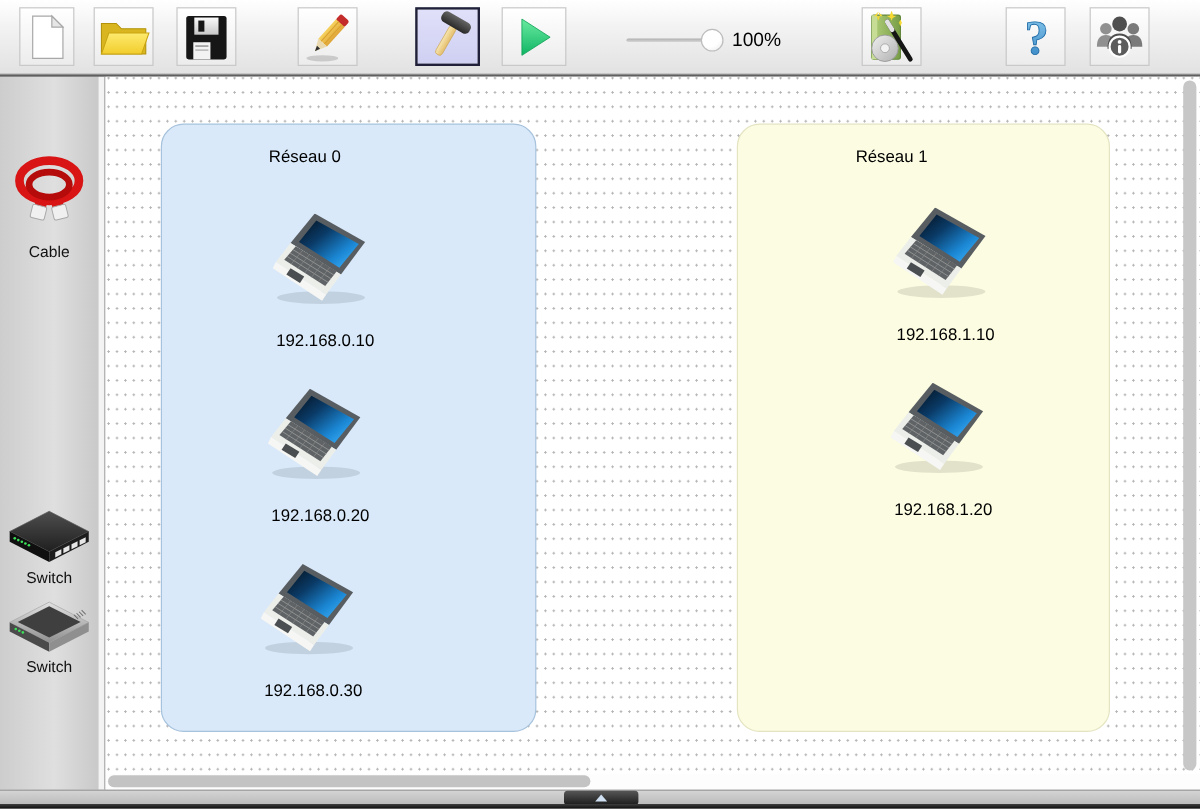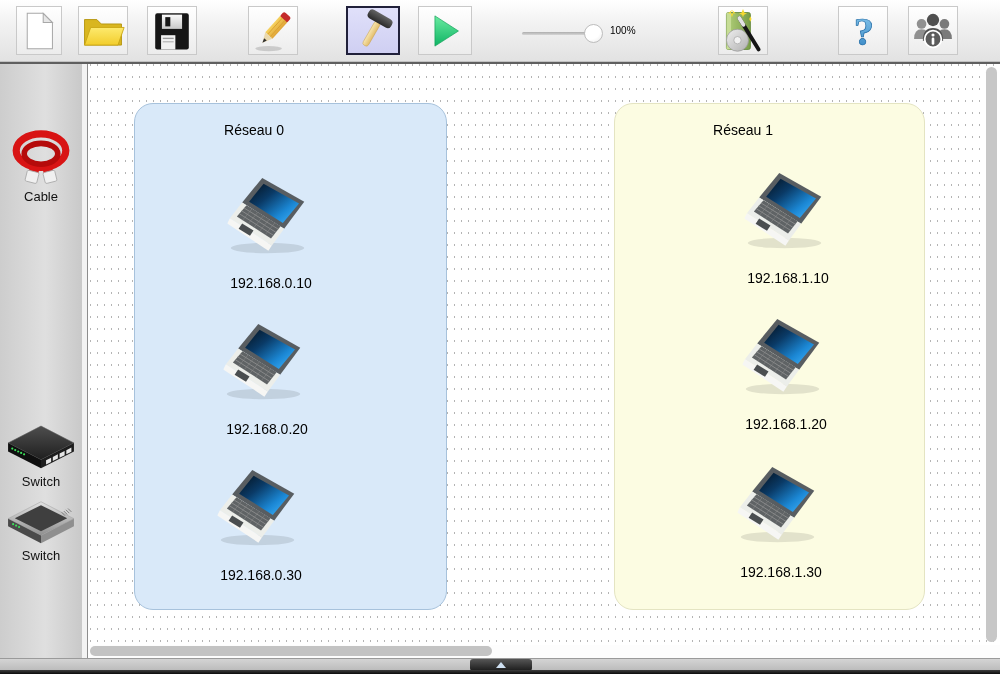--- a/index.html
+++ b/index.html
@@ -29,21 +29,21 @@
   }
   .zoom-track{
     position:absolute;left:522px;top:32px;width:72px;height:3px;
     background:linear-gradient(#adadad,#d6d6d6);border-radius:2px;
   }
   .zoom-knob{
     position:absolute;left:584px;top:24px;width:19px;height:19px;border-radius:50%;
     background:radial-gradient(circle at 35% 30%,#ffffff 55%,#e9e9e9);
     border:1px solid #bdbdbd;box-sizing:border-box;
   }
-  .zoom-label{position:absolute;left:610px;top:25px;font-size:10px;color:#000;}
+  .zoom-label{position:absolute;left:610px;top:25px;font-size:16px;color:#000;}
 
   
   .main{
     position:absolute;top:62px;left:0;width:1000px;height:596px;box-sizing:border-box;
     border-top:2px solid #5f5f5f;display:flex;
   }
   .sidebar{
     width:82px;position:relative;
     background:linear-gradient(90deg,#cdcdcd,#dfdfdf 55%,#c9c9c9);
   }
@@ -341,21 +341,21 @@
     <div class="tb-btn" style="left:908px;">
       <svg width="44" height="44" viewBox="0 0 50 50">
           <use href="#sym-people"></use>
         </svg>
     </div>
   </div>
 
   <div class="main">
 
     <div class="sidebar">
-      <div class="sb-item" style="top:64px;">
+      <div class="sb-item" style="top:64px;gap:13px;">
         <svg width="72" height="58" viewBox="0 0 90 72">
             <use href="#sym-cable"></use>
           </svg>
         <span class="sb-label">Cable</span>
       </div>
       <div class="sb-item" style="top:356px;">
         <svg width="76" height="51" viewBox="0 0 90 58">
             <use href="#sym-switch"></use>
           </svg>
         <span class="sb-label">Switch</span>
@@ -403,26 +403,20 @@
               <use href="#sym-laptop"></use>
             </svg>
           <span class="ip">192.168.1.10</span>
         </div>
         <div class="node" style="left:638px;top:255px;">
           <svg class="laptop" viewBox="0 0 100 88">
               <use href="#sym-laptop"></use>
             </svg>
           <span class="ip">192.168.1.20</span>
         </div>
-        <div class="node" style="left:633px;top:403px;">
-          <svg class="laptop" viewBox="0 0 100 88">
-              <use href="#sym-laptop"></use>
-            </svg>
-          <span class="ip">192.168.1.30</span>
-        </div>
 
         <div class="vthumb"></div>
       </div>
       <div class="hscroll">
         <div class="hthumb"></div>
       </div>
     </div>
   </div>
 
   <div class="bottombar">

